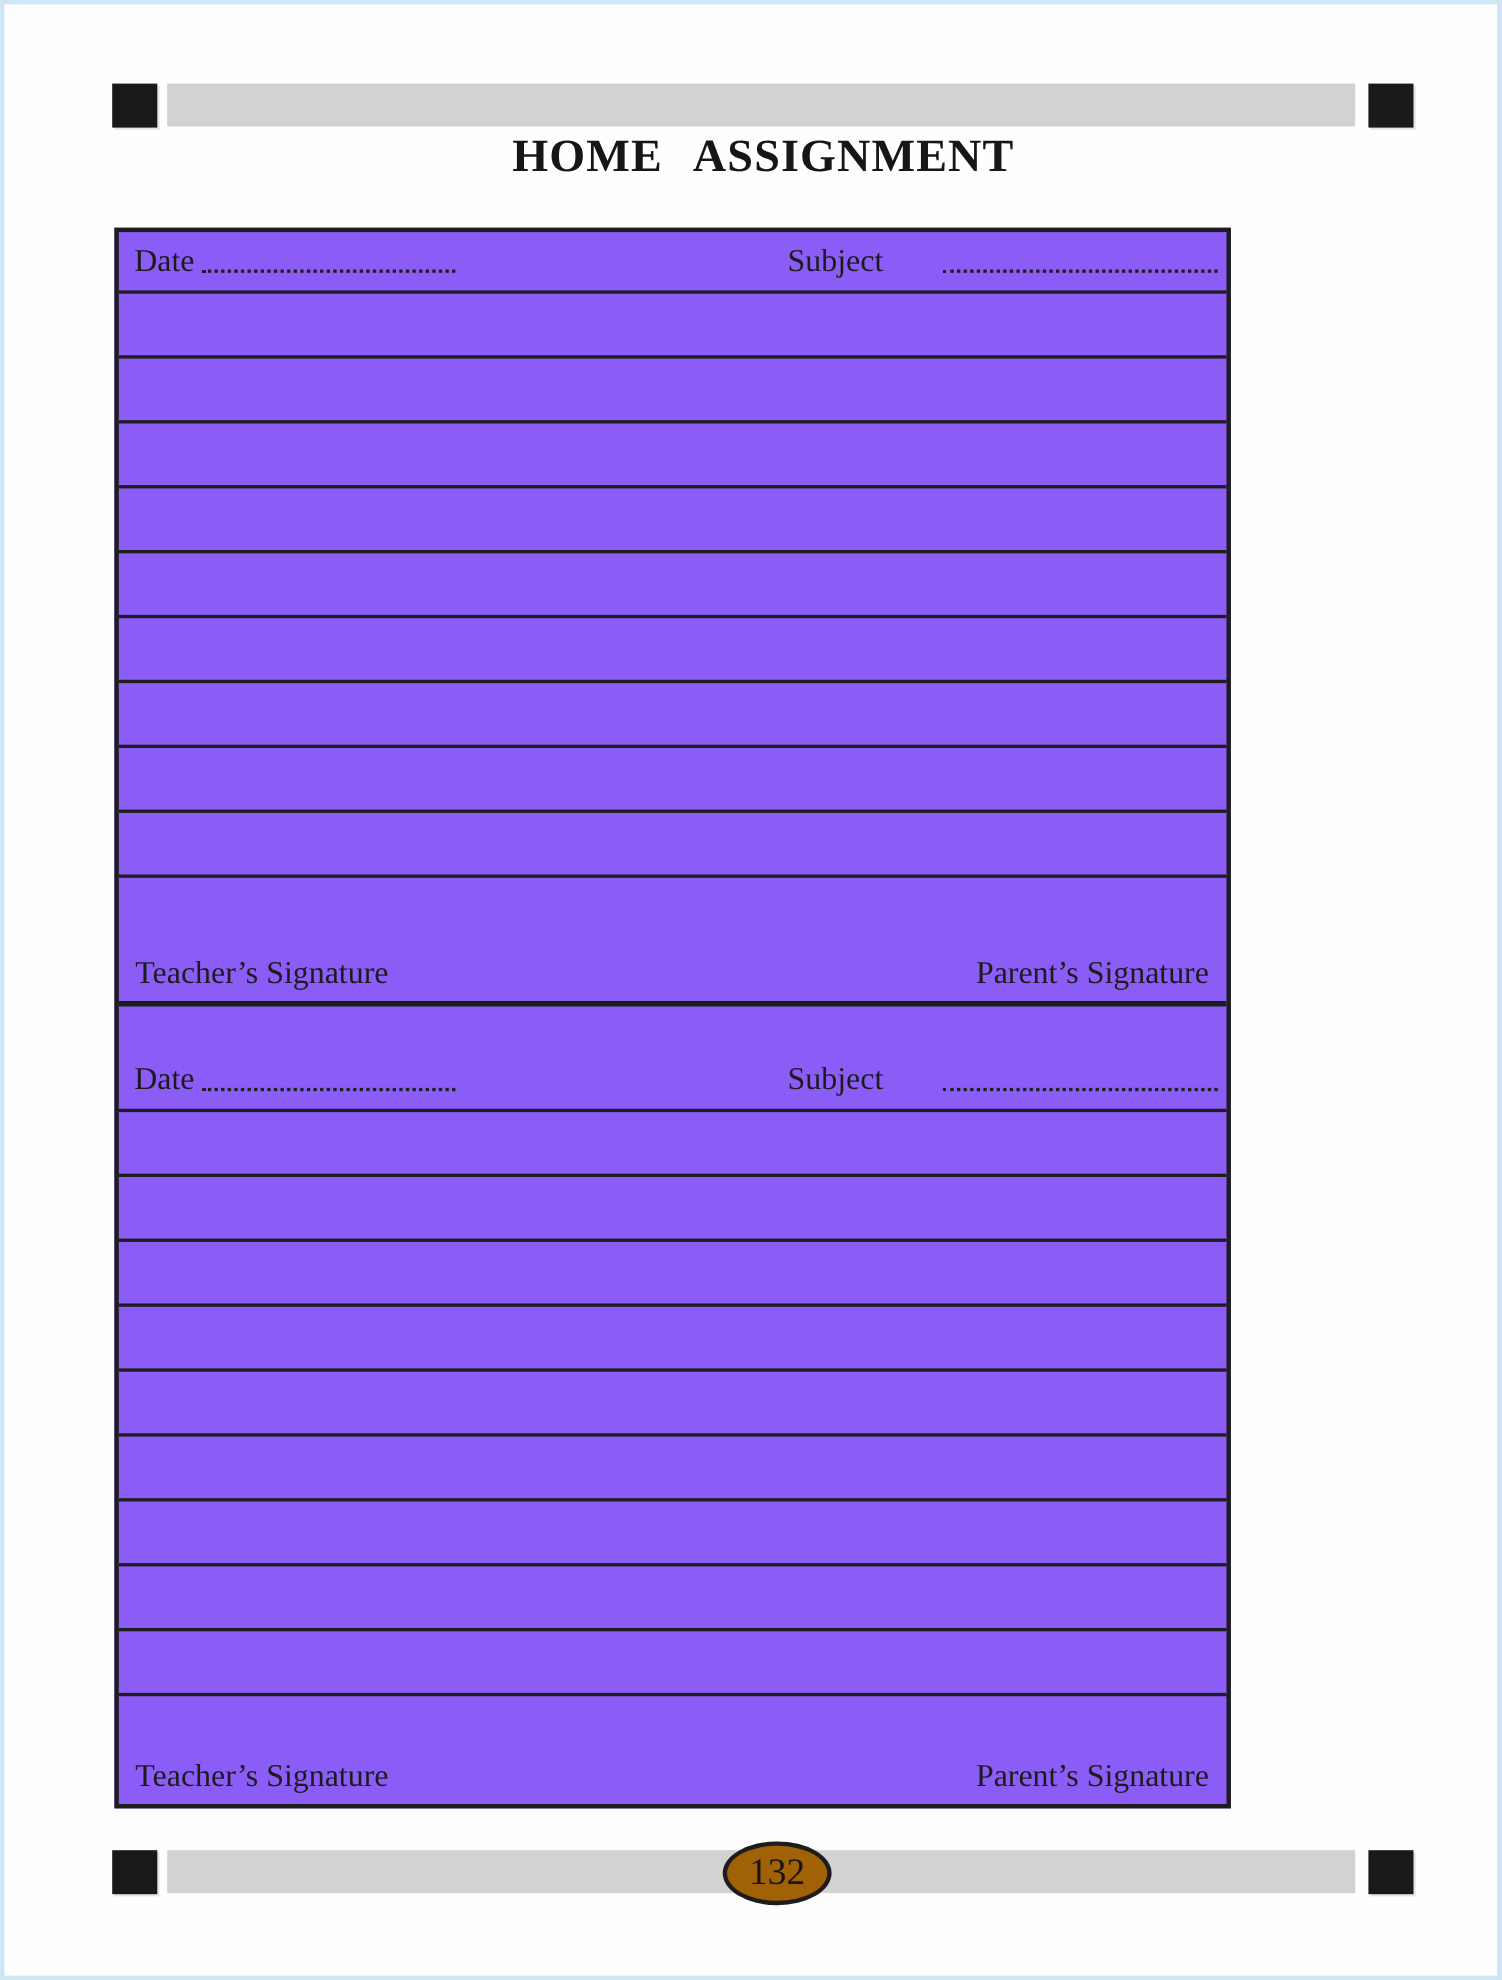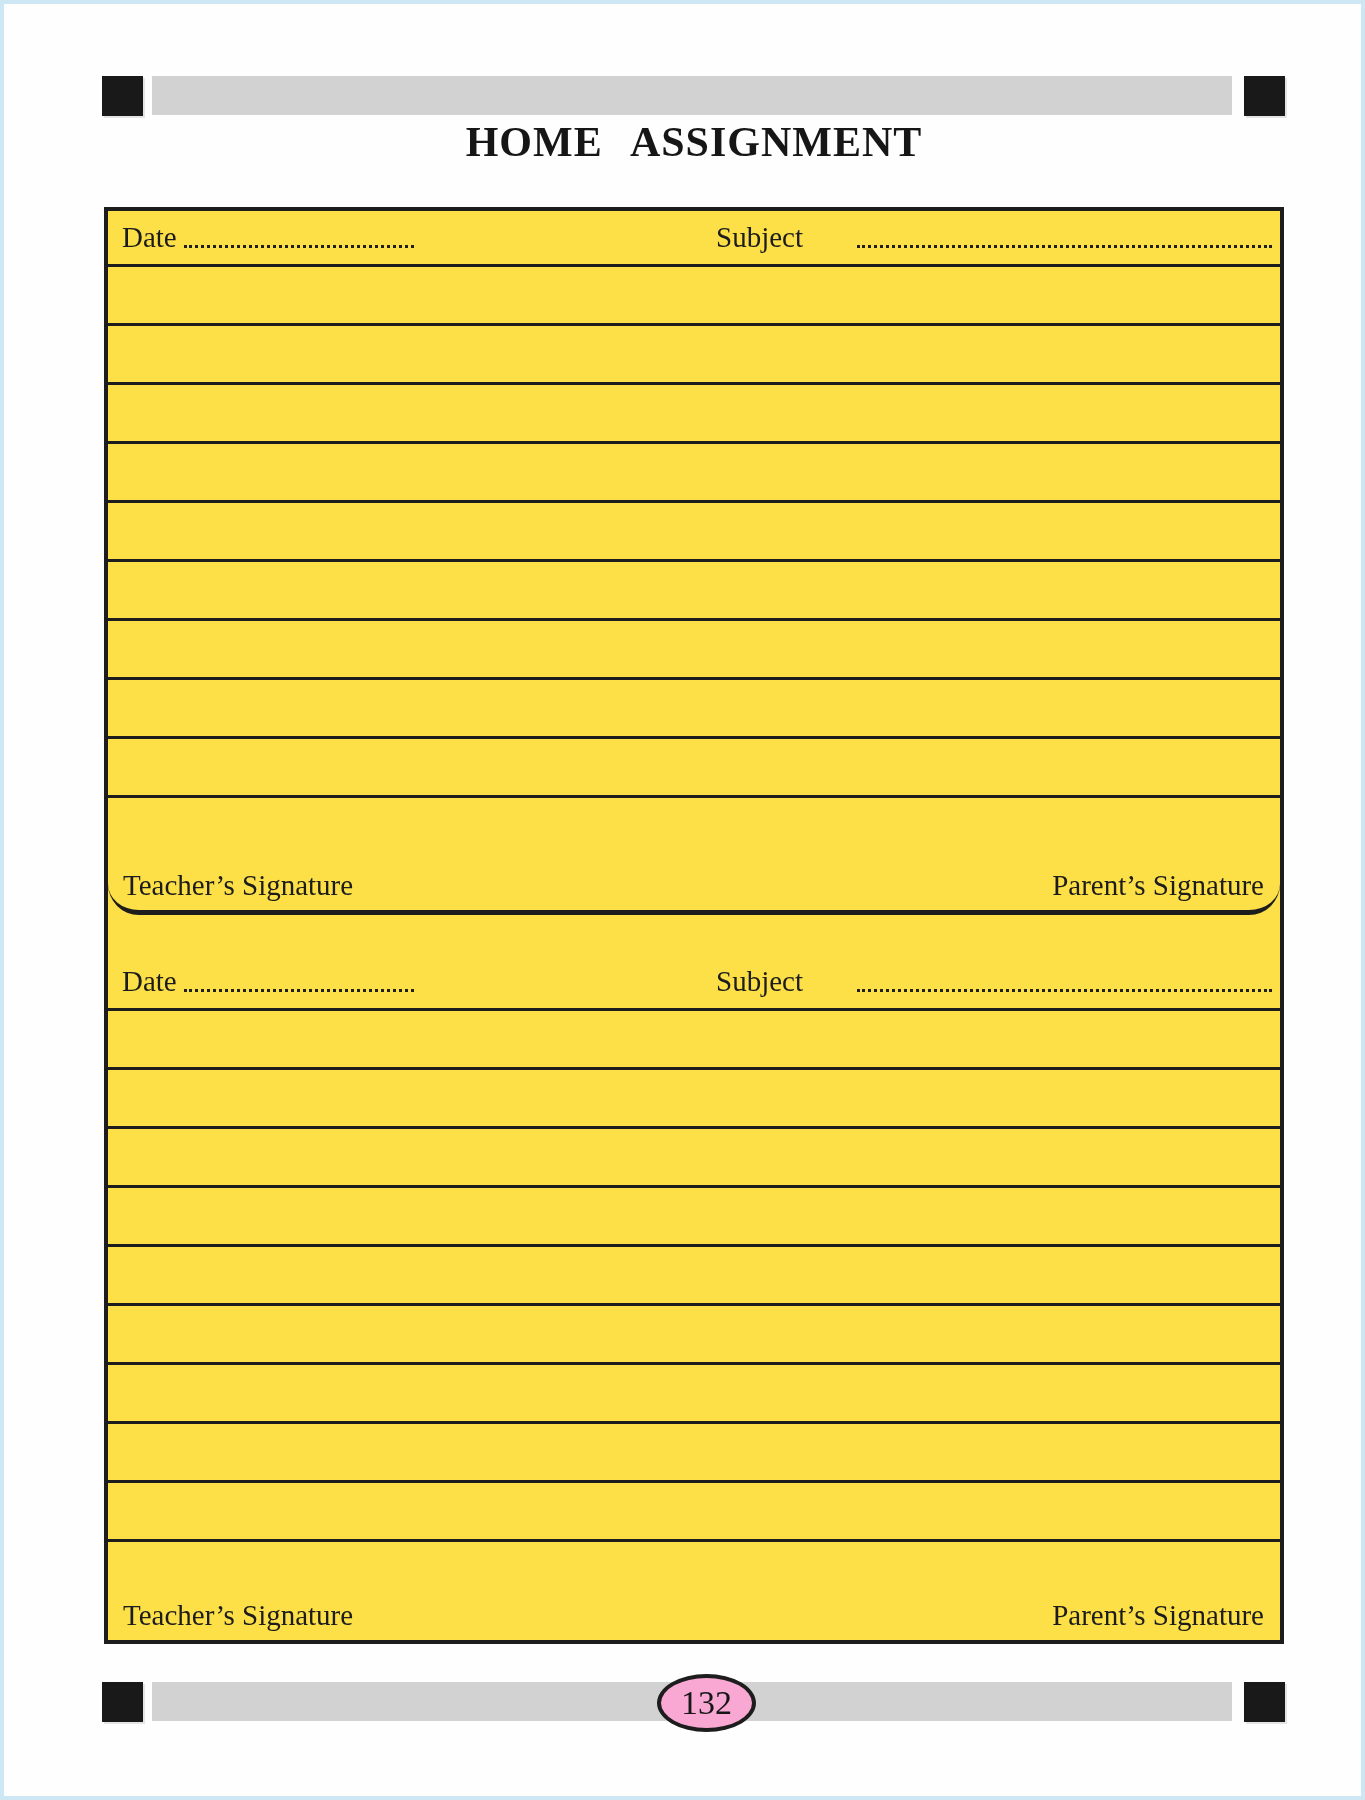--- a/index.html
+++ b/index.html
@@ -42,23 +42,23 @@
     font-weight: bold;
     letter-spacing: 1px;
     word-spacing: 18px;
     color: #161616;
   }
 
   
   .form-box {
     position: absolute;
     left: 100px; top: 203px;
-    width: 1180px; height: 1437px;
+    width: 1015px; height: 1437px;
     border: 4px solid #1d1d1d;
-    background: #fde047;
+    background: #8b5cf6;
     display: flex;
     flex-direction: column;
   }
   .section { display: flex; flex-direction: column; }
 
   .hdr-row {
     display: flex;
     align-items: flex-end;
     border-bottom: 3px solid #1d1d1d;
     padding: 0 8px 10px 14px;
@@ -92,34 +92,33 @@
     height: 59px;
     border-bottom: 3px solid #1d1d1d;
   }
 
   .sig-row {
     display: flex;
     justify-content: space-between;
     align-items: flex-end;
     padding: 0 16px 8px 15px;
     font-size: 29px;
-    border-radius: 31px;
   }
   .sig-row.first {
     height: 117px;
     border-bottom: 5px solid #1d1d1d;
   }
   .sig-row.second { height: 98px; }
 
   
   .page-oval {
     position: absolute;
     left: 653px; top: -8px;
     width: 99px; height: 58px;
-    background: #f9a8d4;
+    background: #a16207;
     border: 4px solid #1d1d1d;
     border-radius: 50%;
     display: flex;
     align-items: center;
     justify-content: center;
     font-size: 34px;
     color: #161616;
   }
 </style>
 </head>

